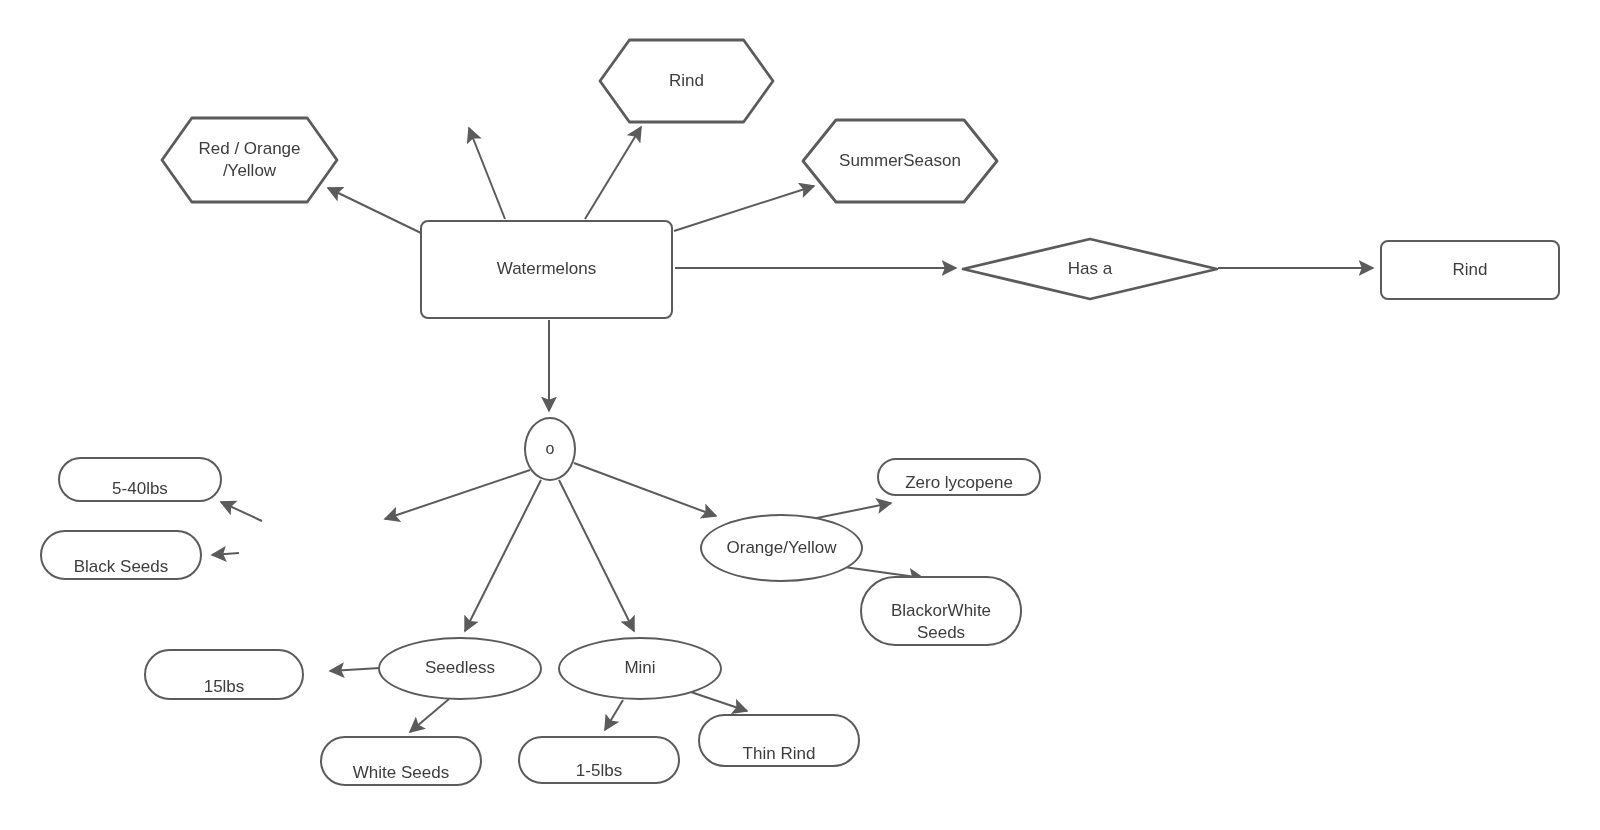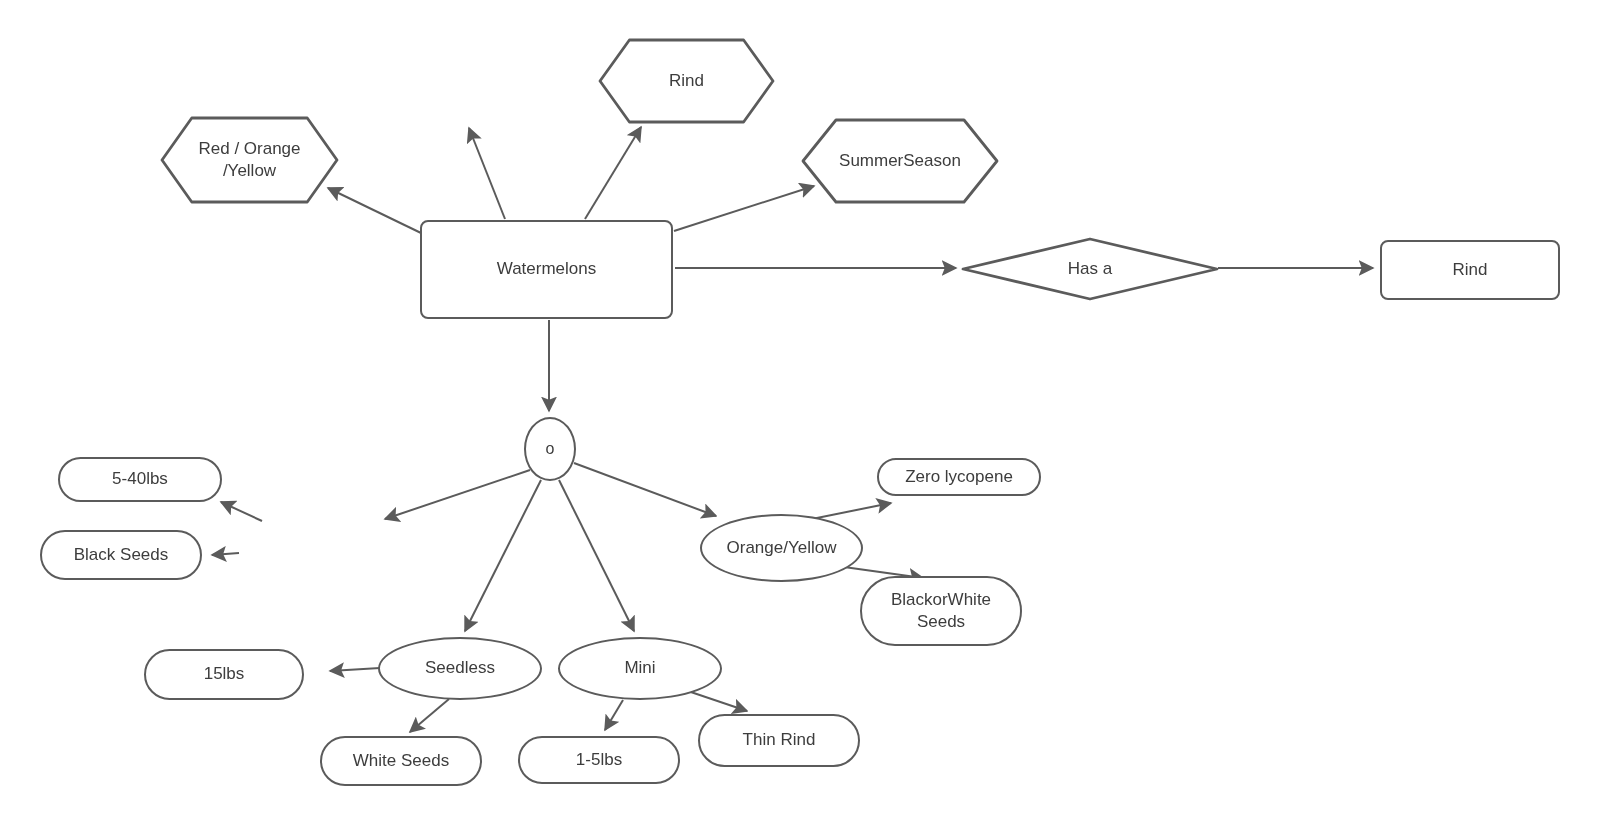--- a/index.html
+++ b/index.html
@@ -56,20 +56,21 @@
   }
   .ellipse-node{
     background:var(--shape-fill);
     border:2.6px solid var(--stroke);
     border-radius:50%;
   }
   .pill-node{
     background:var(--shape-fill);
     border:2.6px solid var(--stroke);
     border-radius:999px;
+    align-items:flex-end;
   }
   .connector-node{font-size:16px;}
 </style>
 </head>
 <body>
 
 <div class="canvas">
 
   <svg class="edge-layer" width="1600" height="830" viewBox="0 0 1600 830" xmlns="http://www.w3.org/2000/svg">
     <defs>

